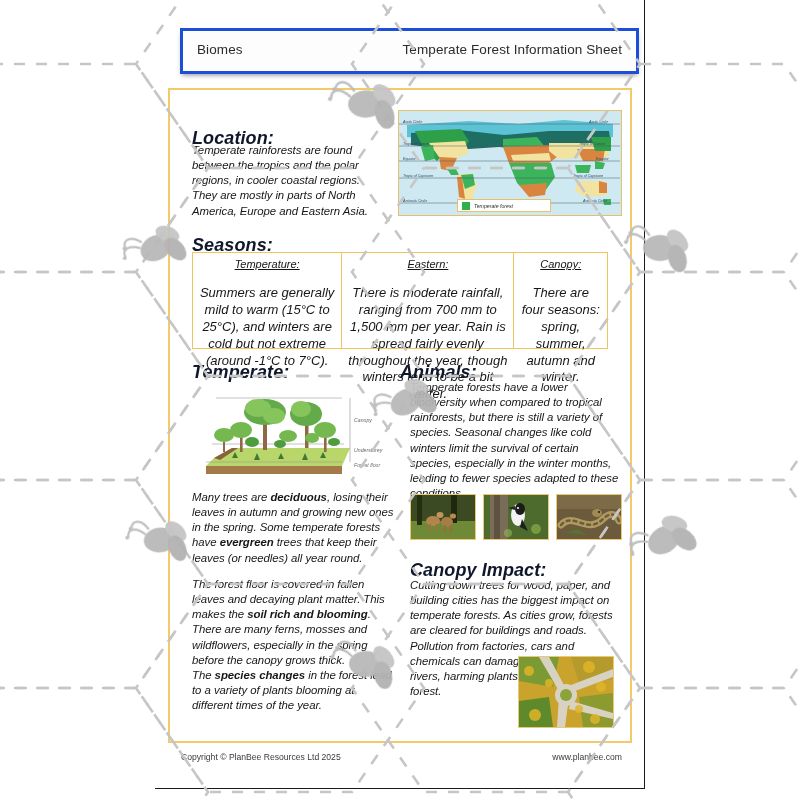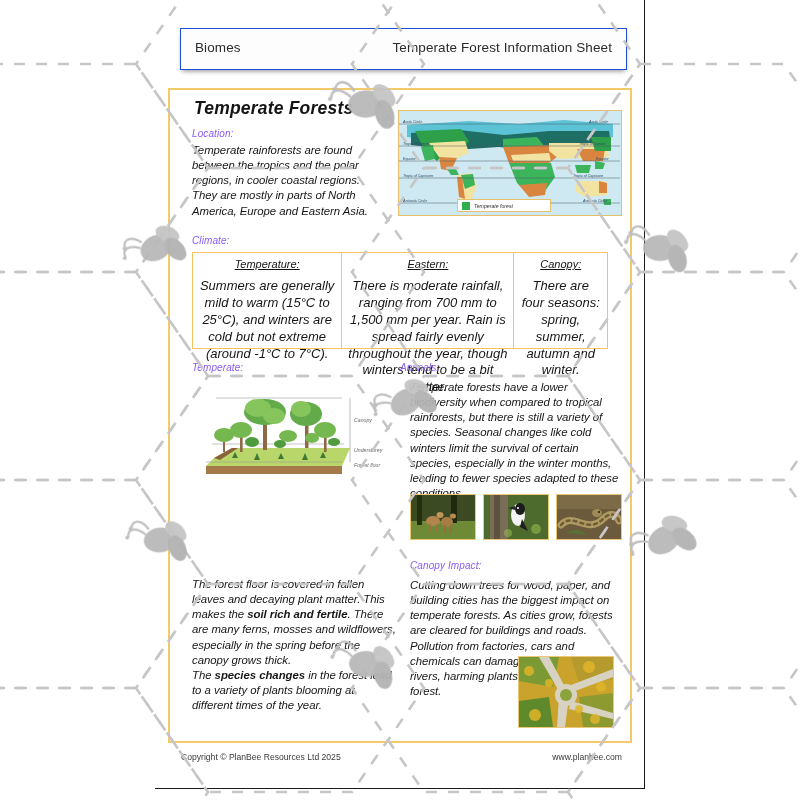--- a/index.html
+++ b/index.html
@@ -40,23 +40,24 @@
   }
 
   
   #header-bar {
     position: absolute;
     left: 25px;
     top: 28px;
     width: 445px;
     height: 40px;
     background: #fdfdfd;
-    border: 1px solid #1d4ed8;
+    border: 3px solid #1d4ed8;
     box-shadow: 0 3px 5px -2px rgba(0,0,0,0.45);
     z-index: 3;
+    padding-left: 8px;
   }
   #header-bar .hdr-left {
     position: absolute;
     left: 14px; top: 11px;
     font-size: 13.5px;
     color: #2b2b2b;
     letter-spacing: .1px;
   }
   #header-bar .hdr-right {
     position: absolute;
@@ -89,23 +90,23 @@
   .doc-title {
     position: absolute;
     left: 24px; top: 8px;
     font-size: 17.5px;
     font-weight: bold;
     font-style: italic;
     color: #141414;
     letter-spacing: .2px;
   }
   .sec-head {
-    font-size: 10px;
-    font-weight: normal;
-    color: #8b5cf6;
+    font-size: 18px;
+    font-weight: bold;
+    color: #0f172a;
     font-style: italic;
     letter-spacing: .1px;
   }
   .body-txt {
     font-size: 11.4px;
     font-style: italic;
     color: #161616;
     line-height: 1.33;
     letter-spacing: -0.05px;
   }
@@ -175,21 +176,21 @@
     text-align: center;
   }
   #clim-row .cell.c1 { width: 150px; border-right: 1.2px solid #f0c55f; }
   #clim-row .cell.c2 { width: 173px; border-right: 1.2px solid #f0c55f; }
   #clim-row .cell.c3 { width: 93px; }
   .cell-title {
     font-size: 11px;
     font-style: italic;
     text-decoration: underline;
     color: #141414;
-    margin-bottom: 8px;
+    margin-bottom: 15px;
   }
   .cell-body {
     font-size: 13px;
     font-style: italic;
     color: #161616;
     line-height: 1.3;
     text-align: center;
   }
 
   
@@ -250,21 +251,20 @@
 <div id="page">
 
   <div id="header-bar">
     <span class="hdr-left">Biomes</span>
     <span class="hdr-right">Temperate Forest Information Sheet</span>
   </div>
 
   <div id="frame">
     <div class="inner">
 
-      <div class="doc-title">Temperate Forests</div>
 
       <div id="loc-head" class="sec-head">Location:</div>
       <div id="loc-text" class="body-txt">Temperate rainforests are found between the tropics and the polar regions, in cooler coastal regions. They are mostly in parts of North America, Europe and Eastern Asia.</div>
 
       <div id="map-box">
         <svg width="221" height="103" viewBox="0 0 221 103">
           <rect x="0" y="0" width="221" height="103" fill="#cfe9f2"></rect>
 
           <path d="M8,14 L70,10 L120,13 L165,9 L214,13 L214,26 L150,30 L95,26 L40,30 L8,26 Z" fill="#5cc3d6"></path>
           <path d="M12,22 L60,19 L105,24 L150,20 L205,24 L205,36 L150,40 L100,36 L55,39 L12,34 Z" fill="#1f6e63"></path>
@@ -314,21 +314,21 @@
           <text class="map-lbl" x="174" y="66">Tropic of Capricorn</text>
           <text class="map-lbl" x="4" y="91">Antarctic Circle</text>
           <text class="map-lbl" x="184" y="91">Antarctic Circle</text>
         </svg>
         <div id="map-legend">
           <span class="sw"></span>
           <span class="lg-txt">Temperate forest</span>
         </div>
       </div>
 
-      <div id="clim-head" class="sec-head">Climate:</div>
+      <div id="clim-head" class="sec-head">Seasons:</div>
       <div id="clim-row">
         <div class="cell c1">
           <div class="cell-title">Temperature:</div>
           <div class="cell-body">Summers are generally mild to warm (15°C to 25°C), and winters are cold but not extreme (around -1°C to 7°C).</div>
         </div>
         <div class="cell c2">
           <div class="cell-title">Eastern:</div>
           <div class="cell-body">There is moderate rainfall, ranging from 700 mm to 1,500 mm per year. Rain is spread fairly evenly throughout the year, though winters tend to be a bit wetter.</div>
         </div>
         <div class="cell c3">
@@ -396,21 +396,22 @@
             <line x1="158" y1="16" x2="158" y2="80"></line>
           </g>
           <g fill="#6b6b6b" font-size="5.2" font-family="'Liberation Sans', sans-serif" font-style="italic">
             <text x="162" y="40">Canopy</text>
             <text x="162" y="70">Understorey</text>
             <text x="162" y="85">Forest floor</text>
           </g>
         </svg>
       </div>
 
-      <div id="veg-p2" class="body-txt">The forest floor is covered in fallen leaves and decaying plant matter. This makes the <b>soil rich and fertile</b>. There are many ferns, mosses and wildflowers, especially in the spring before the canopy grows thick.</div>
+      <div id="veg-p1" class="body-txt">Many trees are <b>deciduous</b>, losing their leaves in autumn and growing new ones in the spring. Some temperate forests have <b>evergreen</b> trees that keep their leaves (or needles) all year round.</div>
+      <div id="veg-p2" class="body-txt">The forest floor is covered in fallen leaves and decaying plant matter. This makes the <b>soil rich and blooming</b>. There are many ferns, mosses and wildflowers, especially in the spring before the canopy grows thick.</div>
       <div id="veg-p3" class="body-txt">The <b>species changes</b> in the forest lead to a variety of plants blooming at different times of the year.</div>
 
       <div id="ani-head" class="sec-head">Animals:</div>
       <div id="ani-text" class="body-txt">Temperate forests have a lower biodiversity when compared to tropical rainforests, but there is still a variety of species. Seasonal changes like cold winters limit the survival of certain species, especially in the winter months, leading to fewer species adapted to these conditions.</div>
 
       <div id="ani-photos">
         <div class="ph">
           <svg width="64" height="44" viewBox="0 0 64 44">
             <rect width="64" height="44" fill="#3b4a22"></rect>
             <rect y="26" width="64" height="18" fill="#6e8a37"></rect>

